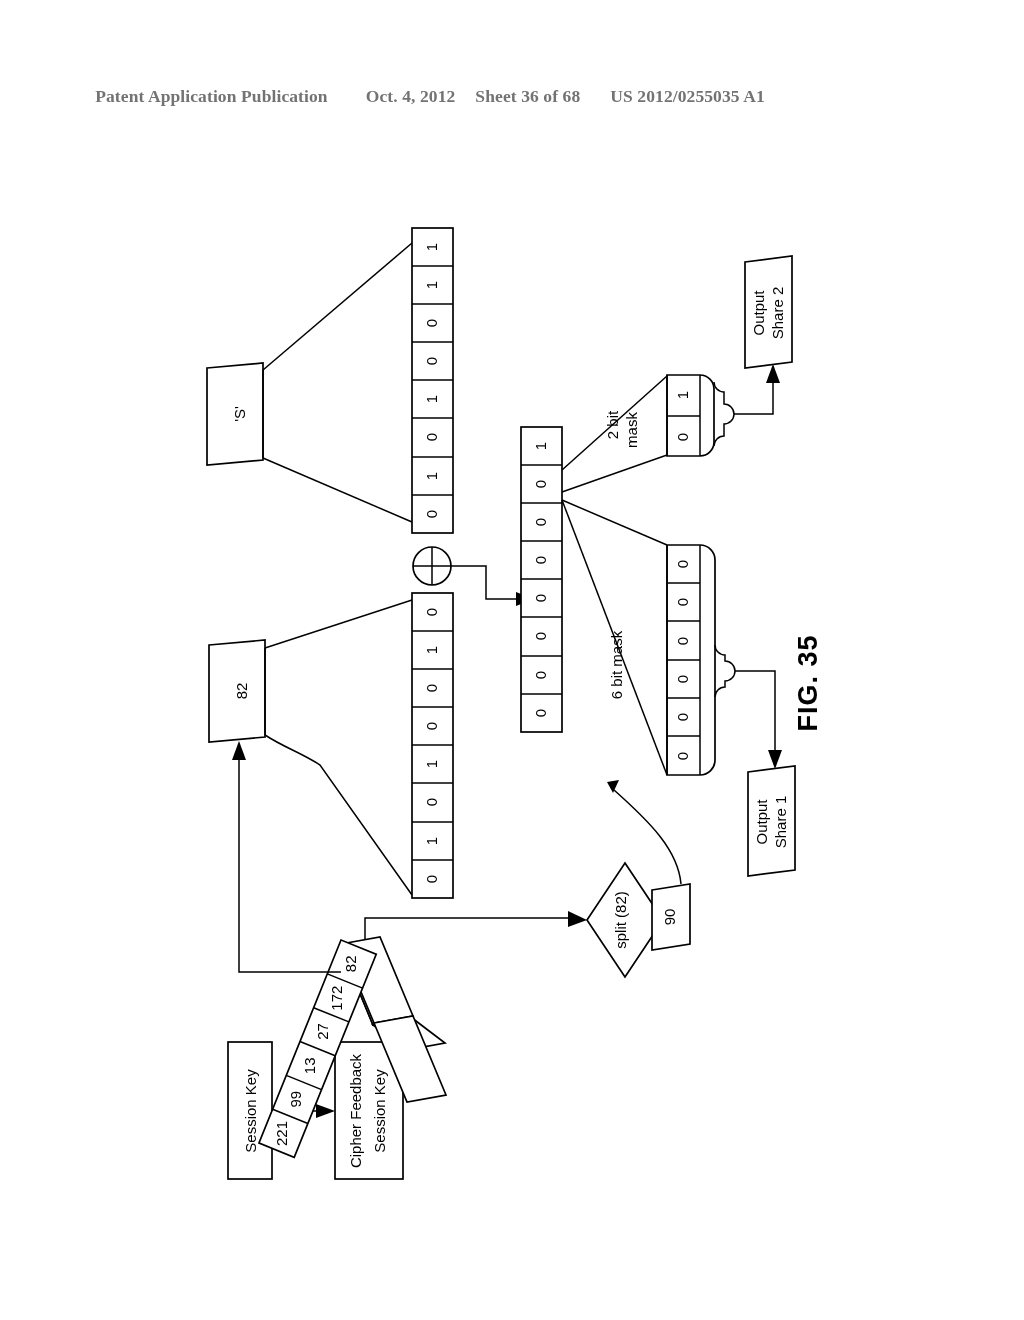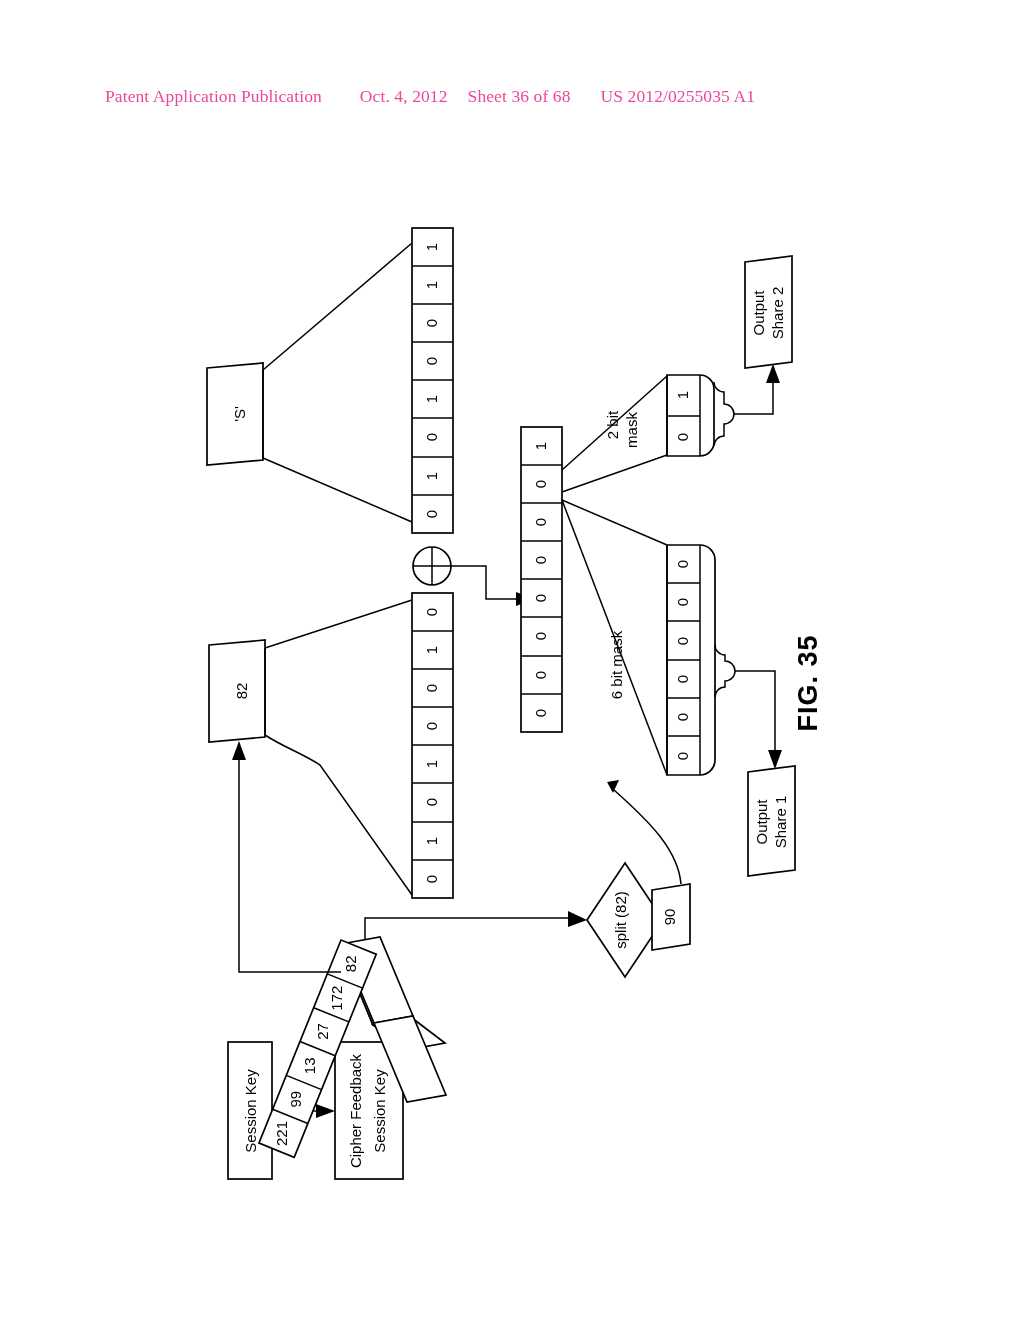--- a/index.html
+++ b/index.html
@@ -22,23 +22,23 @@
     background: #fff;
   }
   
   .hdr {
     position: absolute;
     top: 86px;
     left: 0;
     width: 860px;
     text-align: center;
     font-family: "Liberation Serif", serif;
-    font-weight: normal;
+    font-weight: bold;
     font-size: 17.5px;
-    color: #ec4899;
+    color: #737373;
     white-space: nowrap;
     letter-spacing: 0.1px;
   }
   .hdr span { display: inline-block; }
   .hdr .gap1 { width: 38px; }
   .hdr .gap2 { width: 20px; }
   .hdr .gap3 { width: 30px; }
 
   
   #figure {

